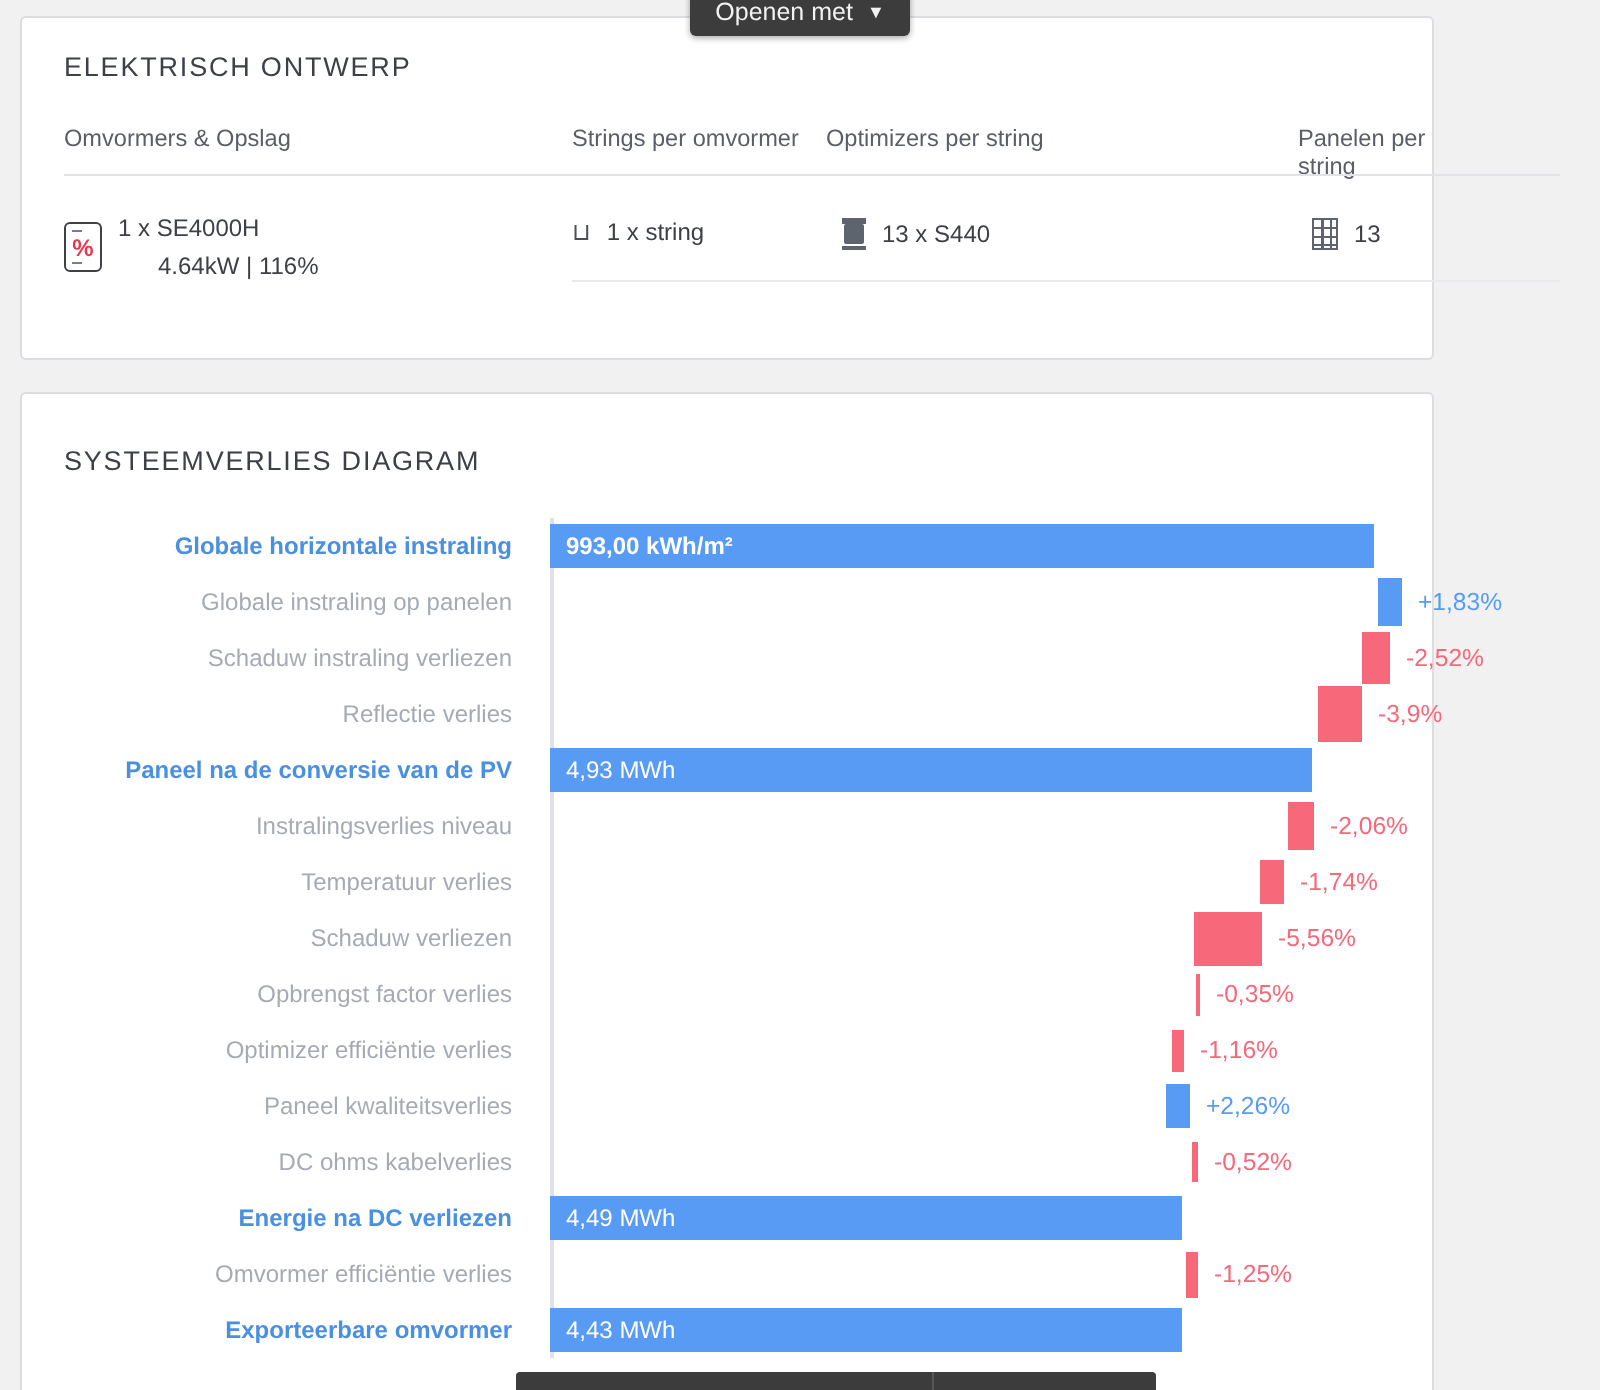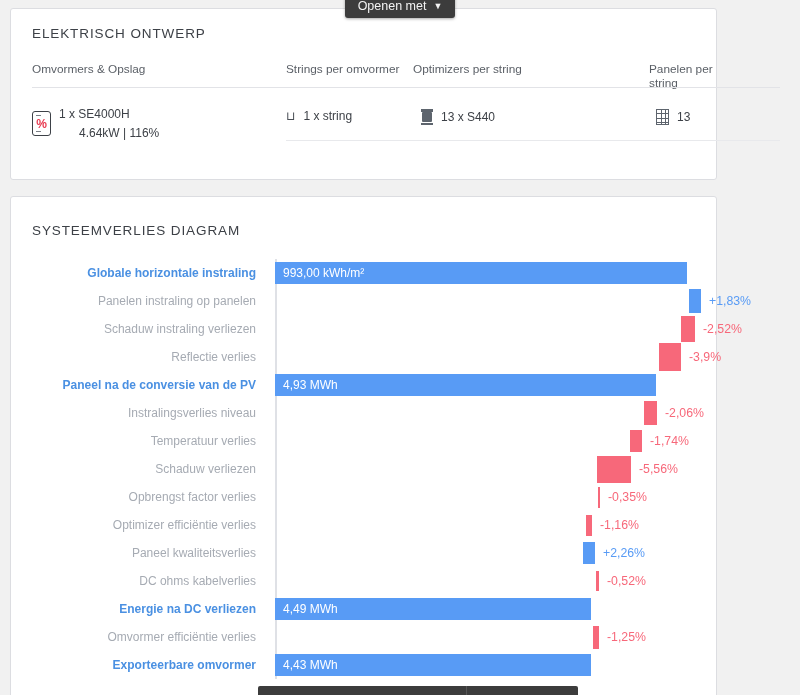--- a/index.html
+++ b/index.html
@@ -203,24 +203,24 @@
     <div class="sub-rule"></div>
   </section>
 
   <section class="card" id="card-diagram">
     <h2 class="card-title">SYSTEEMVERLIES DIAGRAM</h2>
     <div id="chart">
       <div class="axis-line"></div>
     <div class="row major" style="top: 62px; height: 28px;">
           <div class="row-label" style="top: 50%; transform: translateY(-50%);">Globale horizontale instraling</div>
           <div class="bar blue" style="left: 264px; width: 412px; height: 22px; top: 3px;"></div>
-          <div class="bar-inner-label" style="left: 272px; top: 50%;">993,00 kWh/m²</div>
+          <div class="bar-inner-label" style="left: 272px; top: 50%; font-weight: bold;">993,00 kWh/m²</div>
         </div>
         <div class="row" style="top: 90px; height: 28px;">
-          <div class="row-label" style="top: 50%; transform: translateY(-50%);">Panelen instraling op panelen</div>
+          <div class="row-label" style="top: 50%; transform: translateY(-50%);">Globale instraling op panelen</div>
           <div class="bar blue" style="left: 678px; width: 12px; height: 24px; top: 2px;"></div>
           <div class="bar-out-label blue" style="left: 698px;">+1,83%</div>
         </div>
         <div class="row" style="top: 118px; height: 28px;">
           <div class="row-label" style="top: 50%; transform: translateY(-50%);">Schaduw instraling verliezen</div>
           <div class="bar red" style="left: 670px; width: 14px; height: 26px; top: 1px;"></div>
           <div class="bar-out-label red" style="left: 692px;">-2,52%</div>
         </div>
         <div class="row" style="top: 146px; height: 28px;">
           <div class="row-label" style="top: 50%; transform: translateY(-50%);">Reflectie verlies</div>

